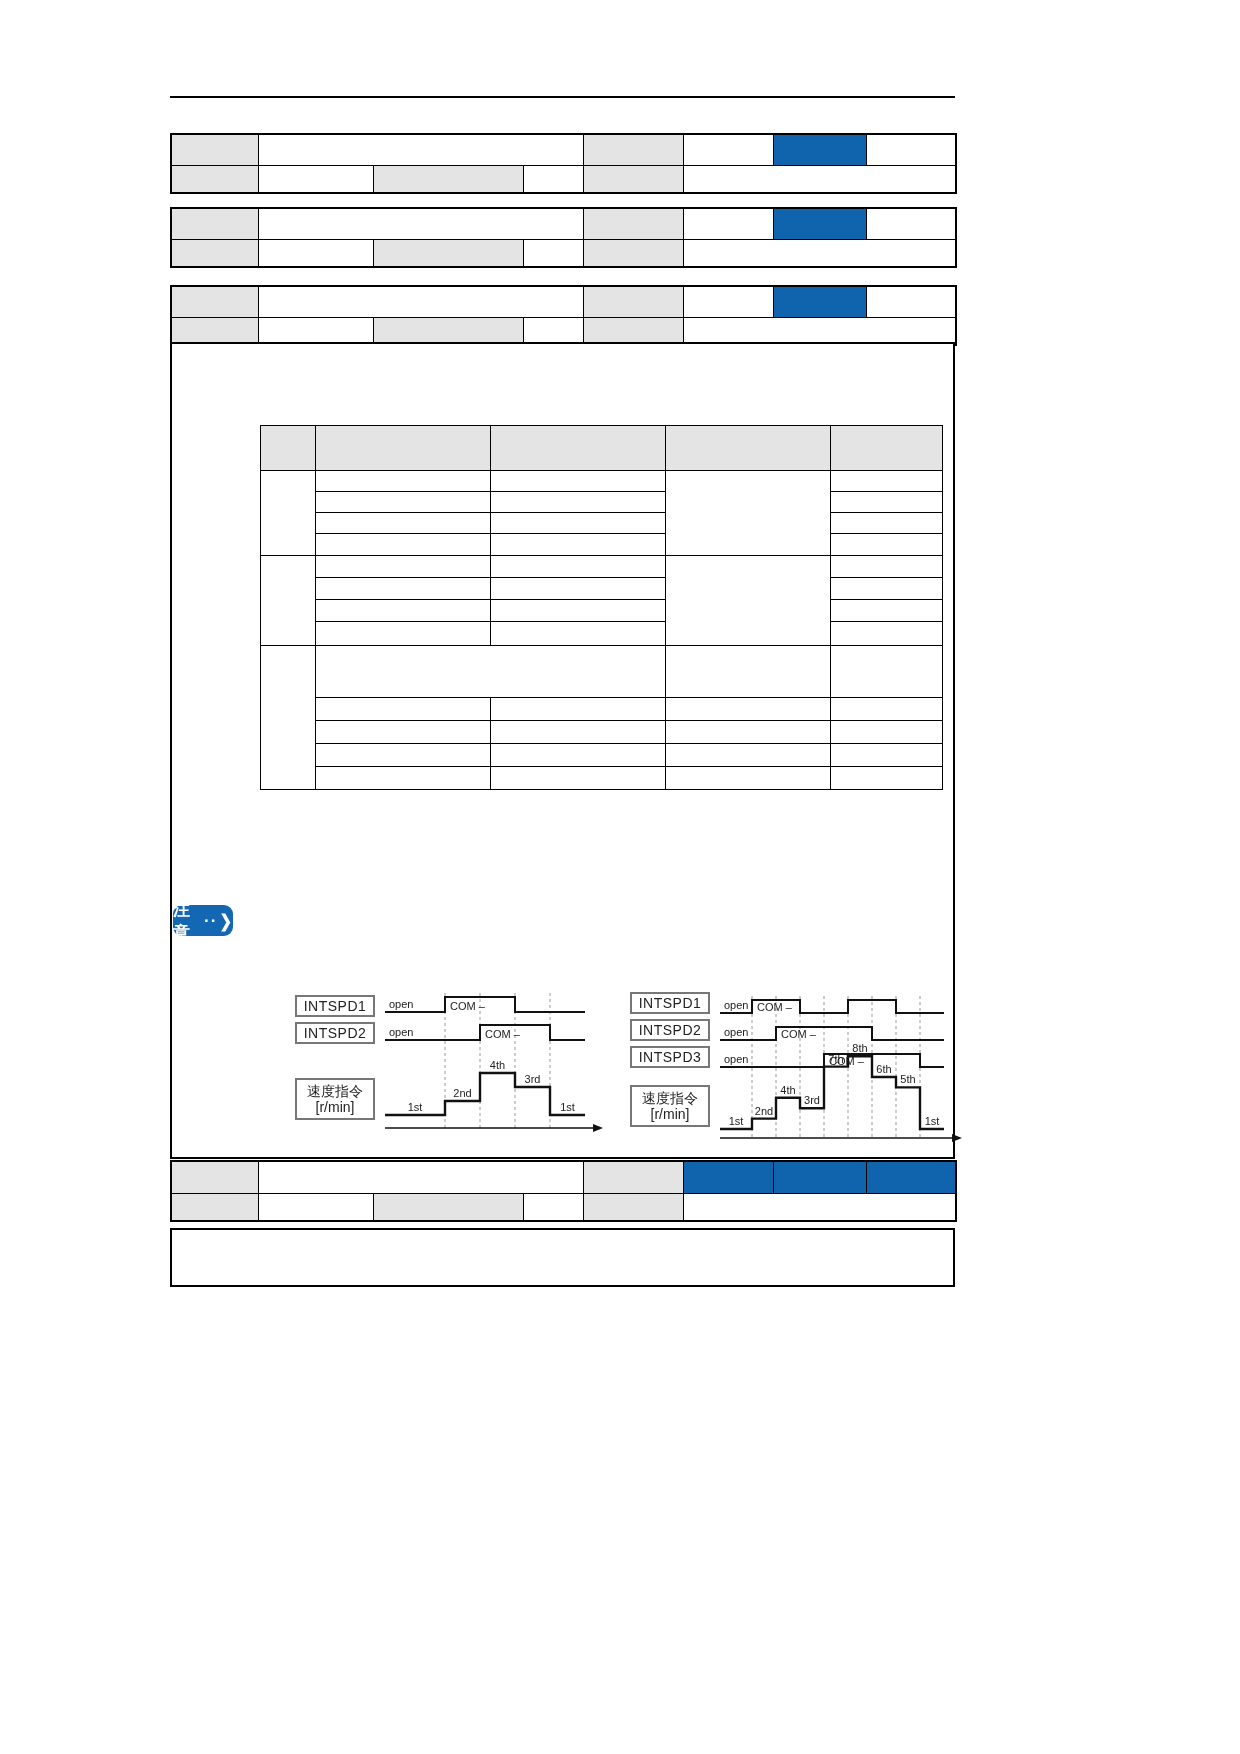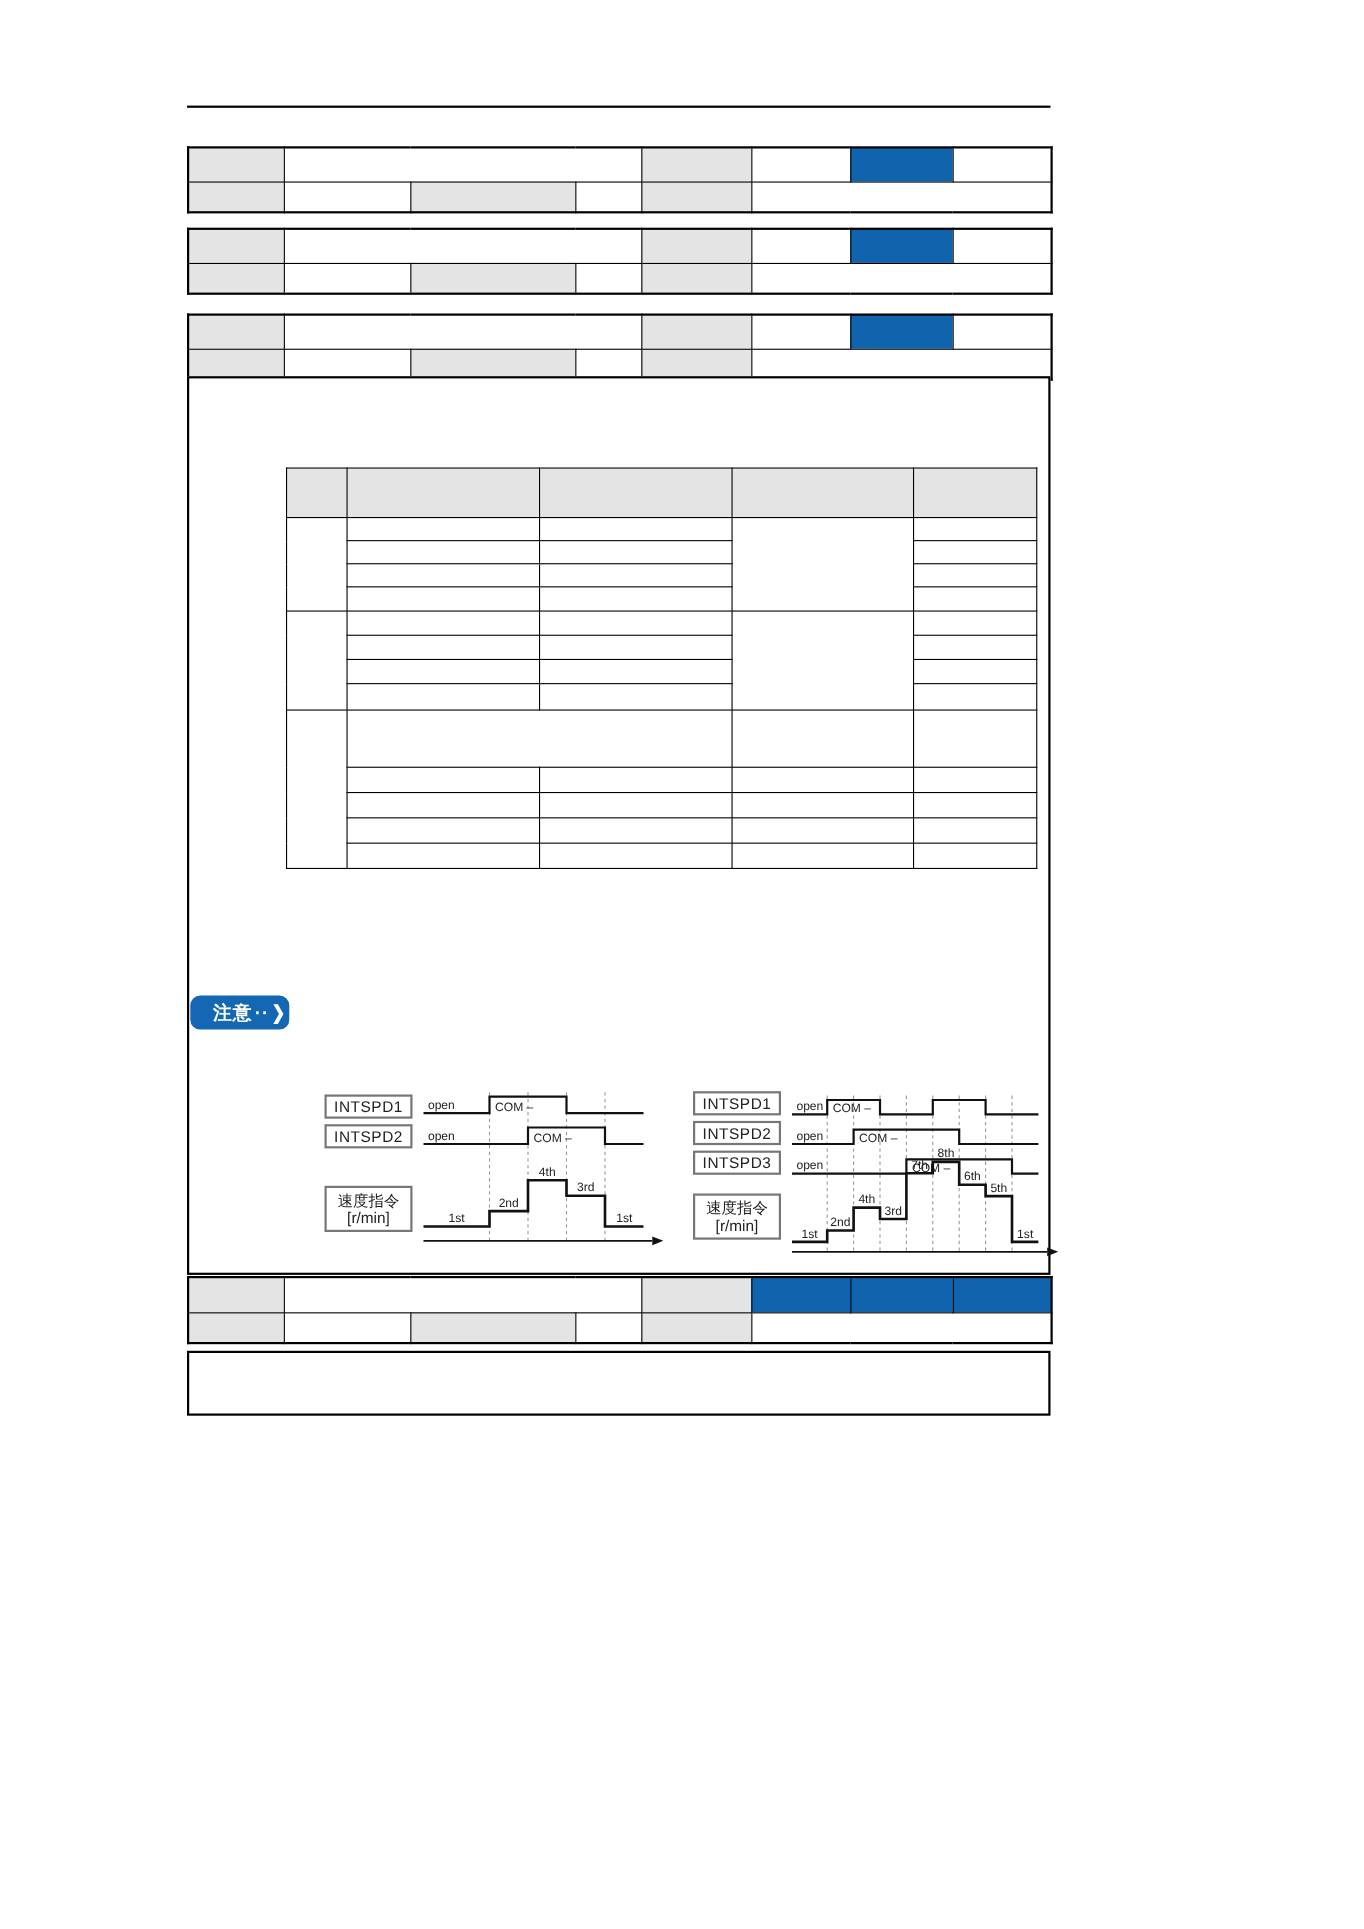--- a/index.html
+++ b/index.html
@@ -219,21 +219,21 @@
         </tr>
     <tr style="height:23px">
           <td></td>
           <td></td>
           <td></td>
           <td></td>
         </tr>
   </tbody>
     </table>
 
-  <div class="notice" style="left:173px;top:905px;width:72px;height:31px;padding-left:18px;">
+  <div class="notice" style="left:173px;top:905px;width:60px;height:31px;">
     <span>注意</span>
       <span>··</span>
       <span class="chev">❯</span>
   </div>
 
   <div class="diagram" id="diagLeft" style="left:290px;top:985px;width:330px;height:162px;">
       <div class="sigbox" style="left: 5px; top: 10px;">INTSPD1</div>
       <div class="sigbox" style="left: 5px; top: 37px;">INTSPD2</div>
       <div class="speedbox" style="left: 5px; top: 93px;">
         <span>速度指令</span>

